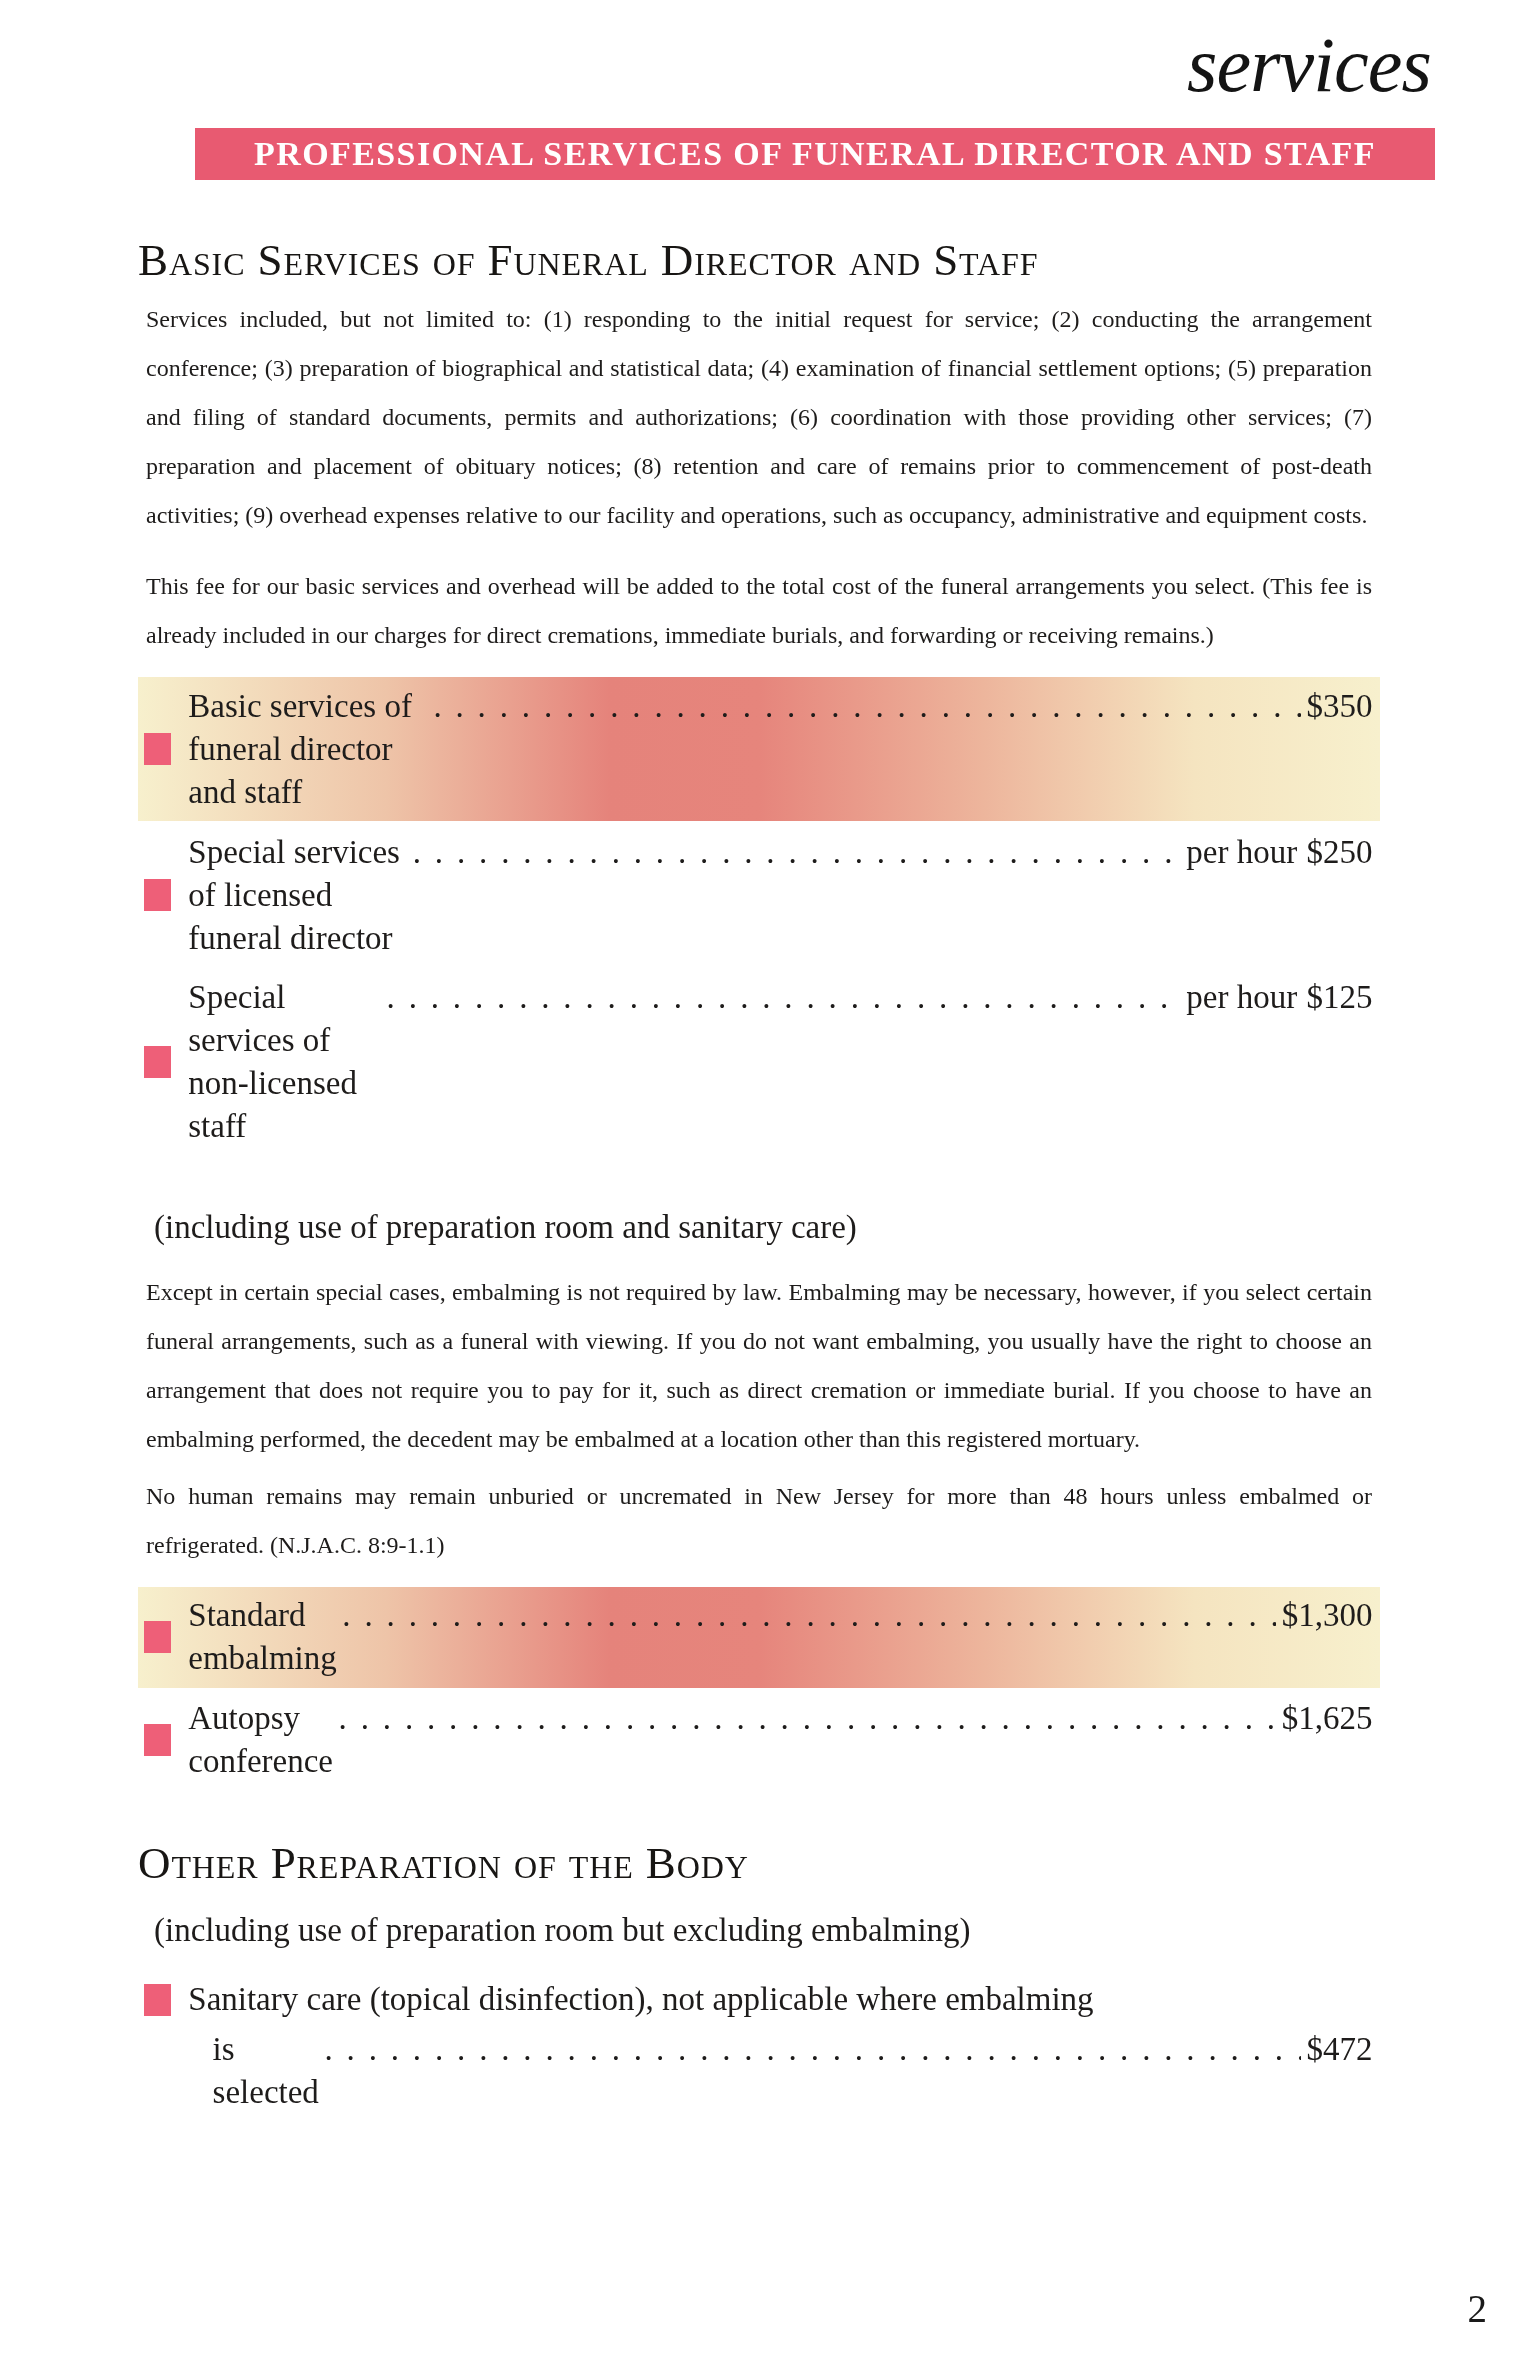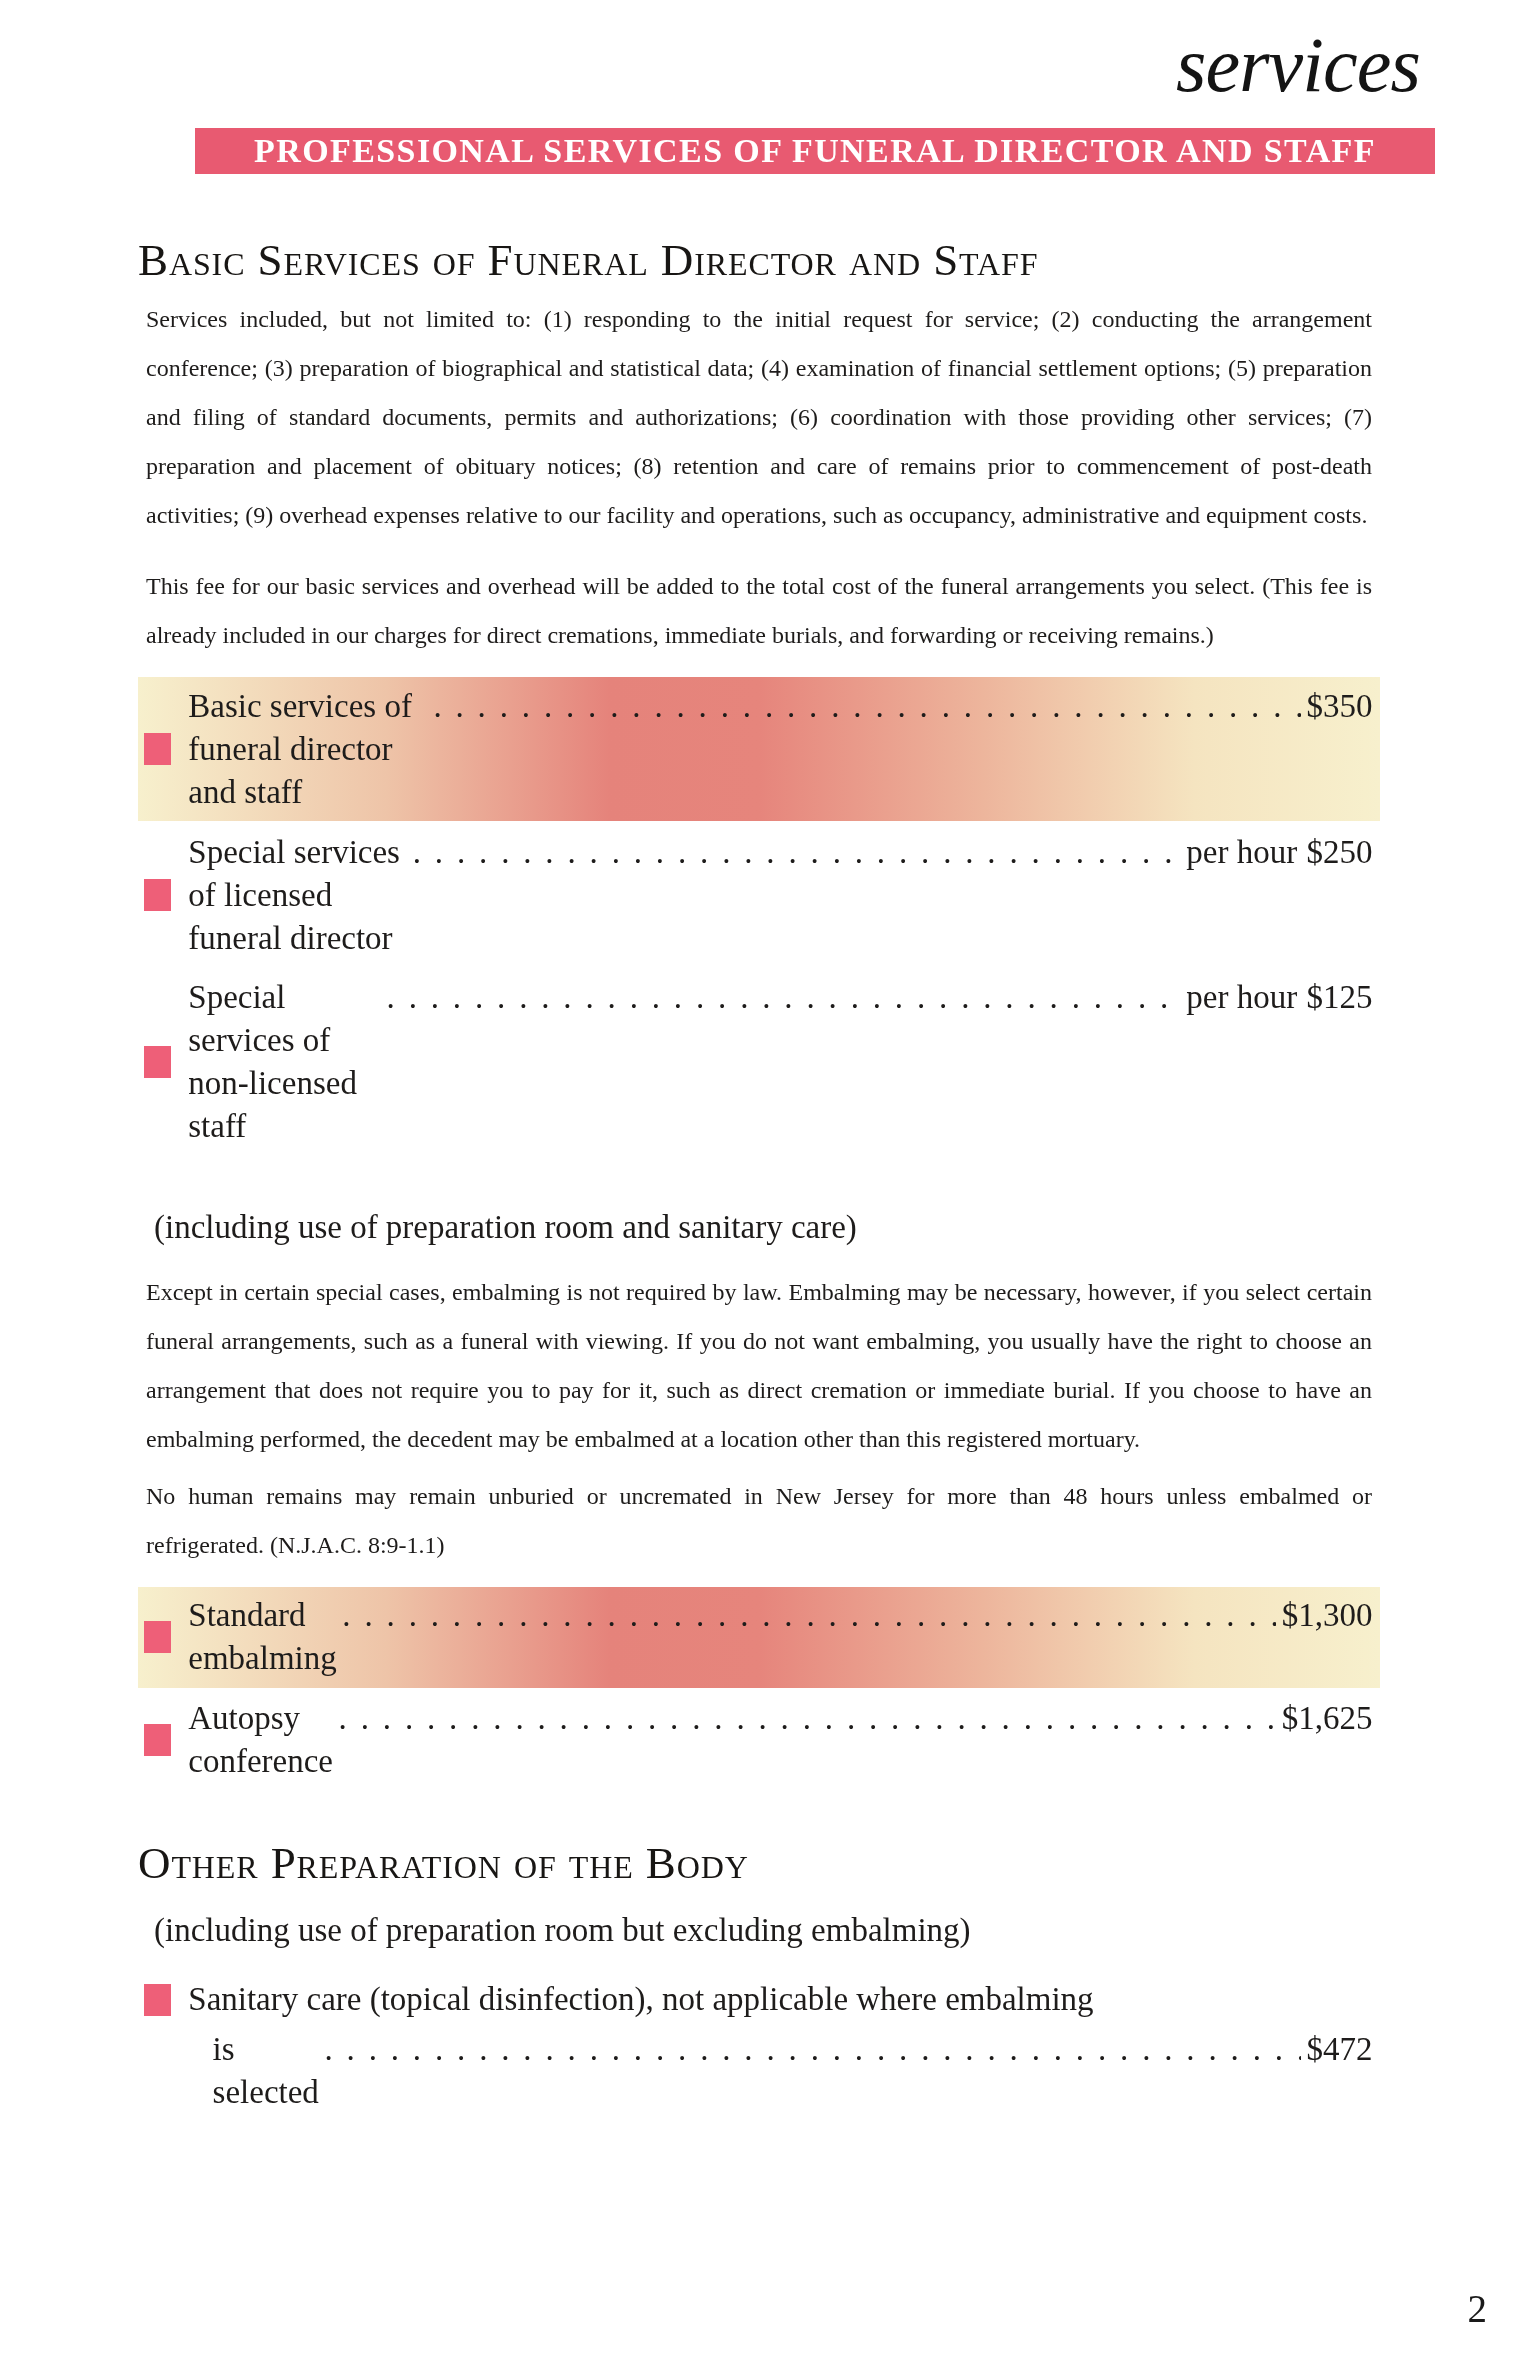--- a/index.html
+++ b/index.html
@@ -7,27 +7,27 @@
   body {
     position:relative;
     width:1538px; height:2377px;
     font-family:"Liberation Serif", serif;
     color:#1e1c1b;
     overflow:hidden;
   }
 
   
   .script-title {
-    position:absolute; top:26px; right:118px;
+    position:absolute; top:26px; right:107px;
     font-style:italic; font-size:78px; line-height:1;
     letter-spacing:-0.9px; color:#141414;
   }
   .banner {
     position:absolute; left:195px; top:128px;
-    width:1240px; height:46px;
+    width:1240px; height:52px;
     background:var(--banner-pink, #e85a71);
     color:#ffffff;
     display:flex; align-items:center; justify-content:center;
     font-weight:bold; font-size:34px; letter-spacing:1.4px;
     white-space:nowrap;
   }
 
   
   .content { position:absolute; left:138px; top:235px; width:1242px; }
 

